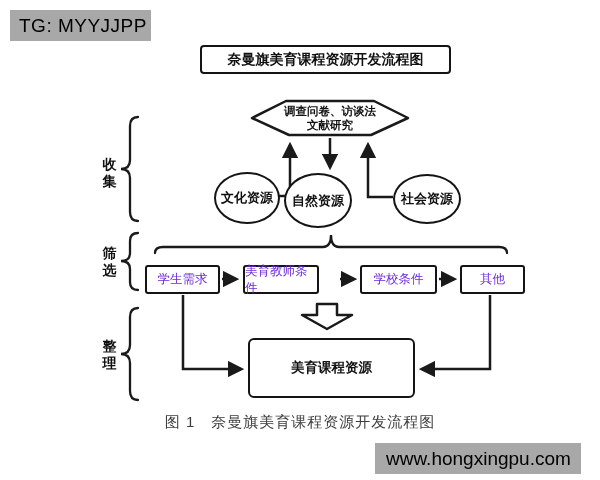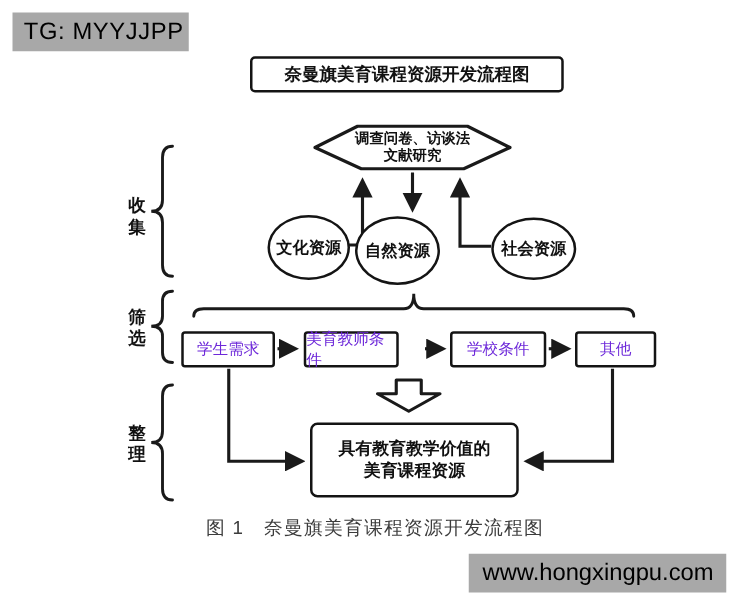--- a/index.html
+++ b/index.html
@@ -105,19 +105,18 @@
   <div class="abs stage-label stage-collect">收集</div>
   <div class="abs stage-label stage-filter">筛选</div>
   <div class="abs stage-label stage-organize">整理</div>
 
   <div class="abs crit crit-1">学生需求</div>
   <div class="abs crit crit-2">美育教师条件</div>
   <div class="abs crit crit-3">学校条件</div>
   <div class="abs crit crit-4">其他</div>
 
   <div class="abs result-box">
-    <span>具有教育教学价值的</span>
     <span>美育课程资源</span>
   </div>
 
   <div class="abs caption">图 1　奈曼旗美育课程资源开发流程图</div>
 
 </div>
 
 </body></html>

